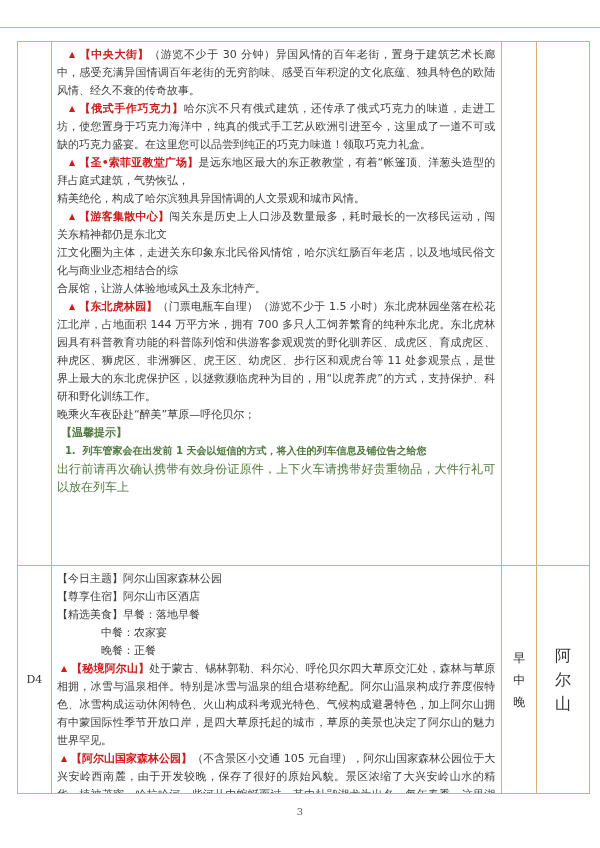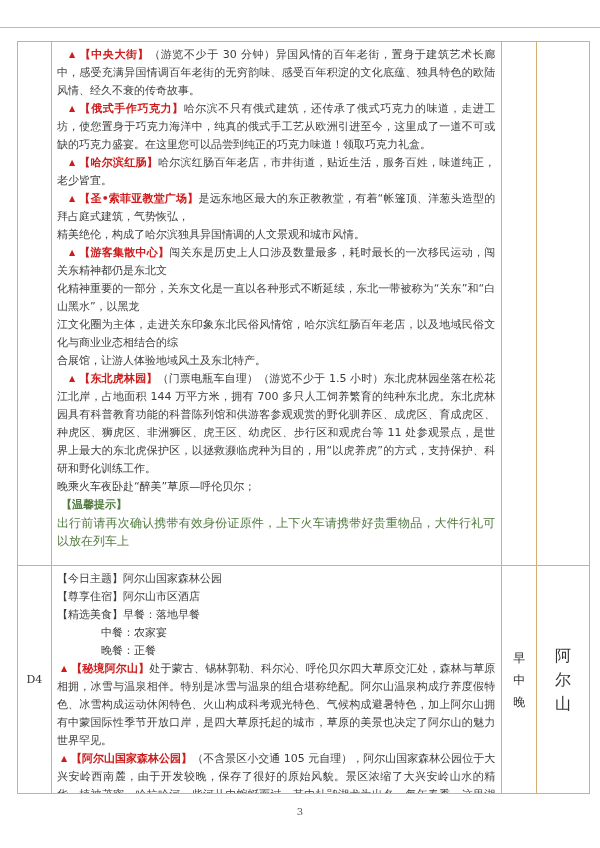--- a/index.html
+++ b/index.html
@@ -54,30 +54,29 @@
 
 <div class="itinerary-table">
 
   <div class="trow r1">
     <div class="cell day">
       <span></span>
     </div>
     <div class="cell main">
         <p class="para attr"><span class="marker">▲</span><span class="title">【中央大街】</span><span class="body">（游览不少于 30 分钟）异国风情的百年老街，置身于建筑艺术长廊中，感受充满异国情调百年老街的无穷韵味、感受百年积淀的文化底蕴、独具特色的欧陆风情、经久不衰的传奇故事。</span></p>
         <p class="para attr"><span class="marker">▲</span><span class="title">【俄式手作巧克力】</span><span class="body">哈尔滨不只有俄式建筑，还传承了俄式巧克力的味道，走进工坊，使您置身于巧克力海洋中，纯真的俄式手工艺从欧洲引进至今，这里成了一道不可或缺的巧克力盛宴。在这里您可以品尝到纯正的巧克力味道！领取巧克力礼盒。</span></p>
-        <p class="para attr"><span class="marker">▲</span><span class="title">【哈尔滨红肠】</span><span class="body">哈尔滨红肠百年老店，市井街道，贴近生活，服务百姓，味道纯正，老少皆宜。</span></p>
         <p class="para attr"><span class="marker">▲</span><span class="title">【圣•索菲亚教堂广场】</span><span class="body">是远东地区最大的东正教教堂，有着“帐篷顶、洋葱头造型的拜占庭式建筑，气势恢弘，</span></p>
         <p class="para plain"><span class="body">精美绝伦，构成了哈尔滨独具异国情调的人文景观和城市风情。</span></p>
         <p class="para attr"><span class="marker">▲</span><span class="title">【游客集散中心】</span><span class="body">闯关东是历史上人口涉及数量最多，耗时最长的一次移民运动，闯关东精神都仍是东北文</span></p>
-        <p class="para plain"><span class="body">化精神重要的一部分，关东文化是一直以各种形式不断延续，东北一带被称为“关东”和“白山黑水”，以黑龙</span></p>
         <p class="para plain"><span class="body">江文化圈为主体，走进关东印象东北民俗风情馆，哈尔滨红肠百年老店，以及地域民俗文化与商业业态相结合的综</span></p>
         <p class="para plain"><span class="body">合展馆，让游人体验地域风土及东北特产。</span></p>
         <p class="para attr"><span class="marker">▲</span><span class="title">【东北虎林园】</span><span class="body">（门票电瓶车自理）（游览不少于 1.5 小时）东北虎林园坐落在松花江北岸，占地面积 144 万平方米，拥有 700 多只人工饲养繁育的纯种东北虎。东北虎林园具有科普教育功能的科普陈列馆和供游客参观观赏的野化驯养区、成虎区、育成虎区、种虎区、狮虎区、非洲狮区、虎王区、幼虎区、步行区和观虎台等 11 处参观景点，是世界上最大的东北虎保护区，以拯救濒临虎种为目的，用“以虎养虎”的方式，支持保护、科研和野化训练工作。</span></p>
         <p class="para plain"><span class="body">晚乘火车夜卧赴“醉美”草原—呼伦贝尔；</span></p>
         <p class="para tip-head"><span class="body">【温馨提示】</span></p>
+        <p class="para tip"><span class="body">1.&nbsp;&nbsp;列车管家会在出发前 1 天会以短信的方式，将入住的列车信息及铺位告之给您</span></p>
         <p class="para tip-strong"><span class="body">出行前请再次确认携带有效身份证原件，上下火车请携带好贵重物品，大件行礼可以放在列车上</span></p>
       </div>
     <div class="cell meals">
       <div class="vstack meals-txt"></div>
     </div>
     <div class="cell dest">
       <div class="vstack dest-txt"></div>
     </div>
   </div>
 

